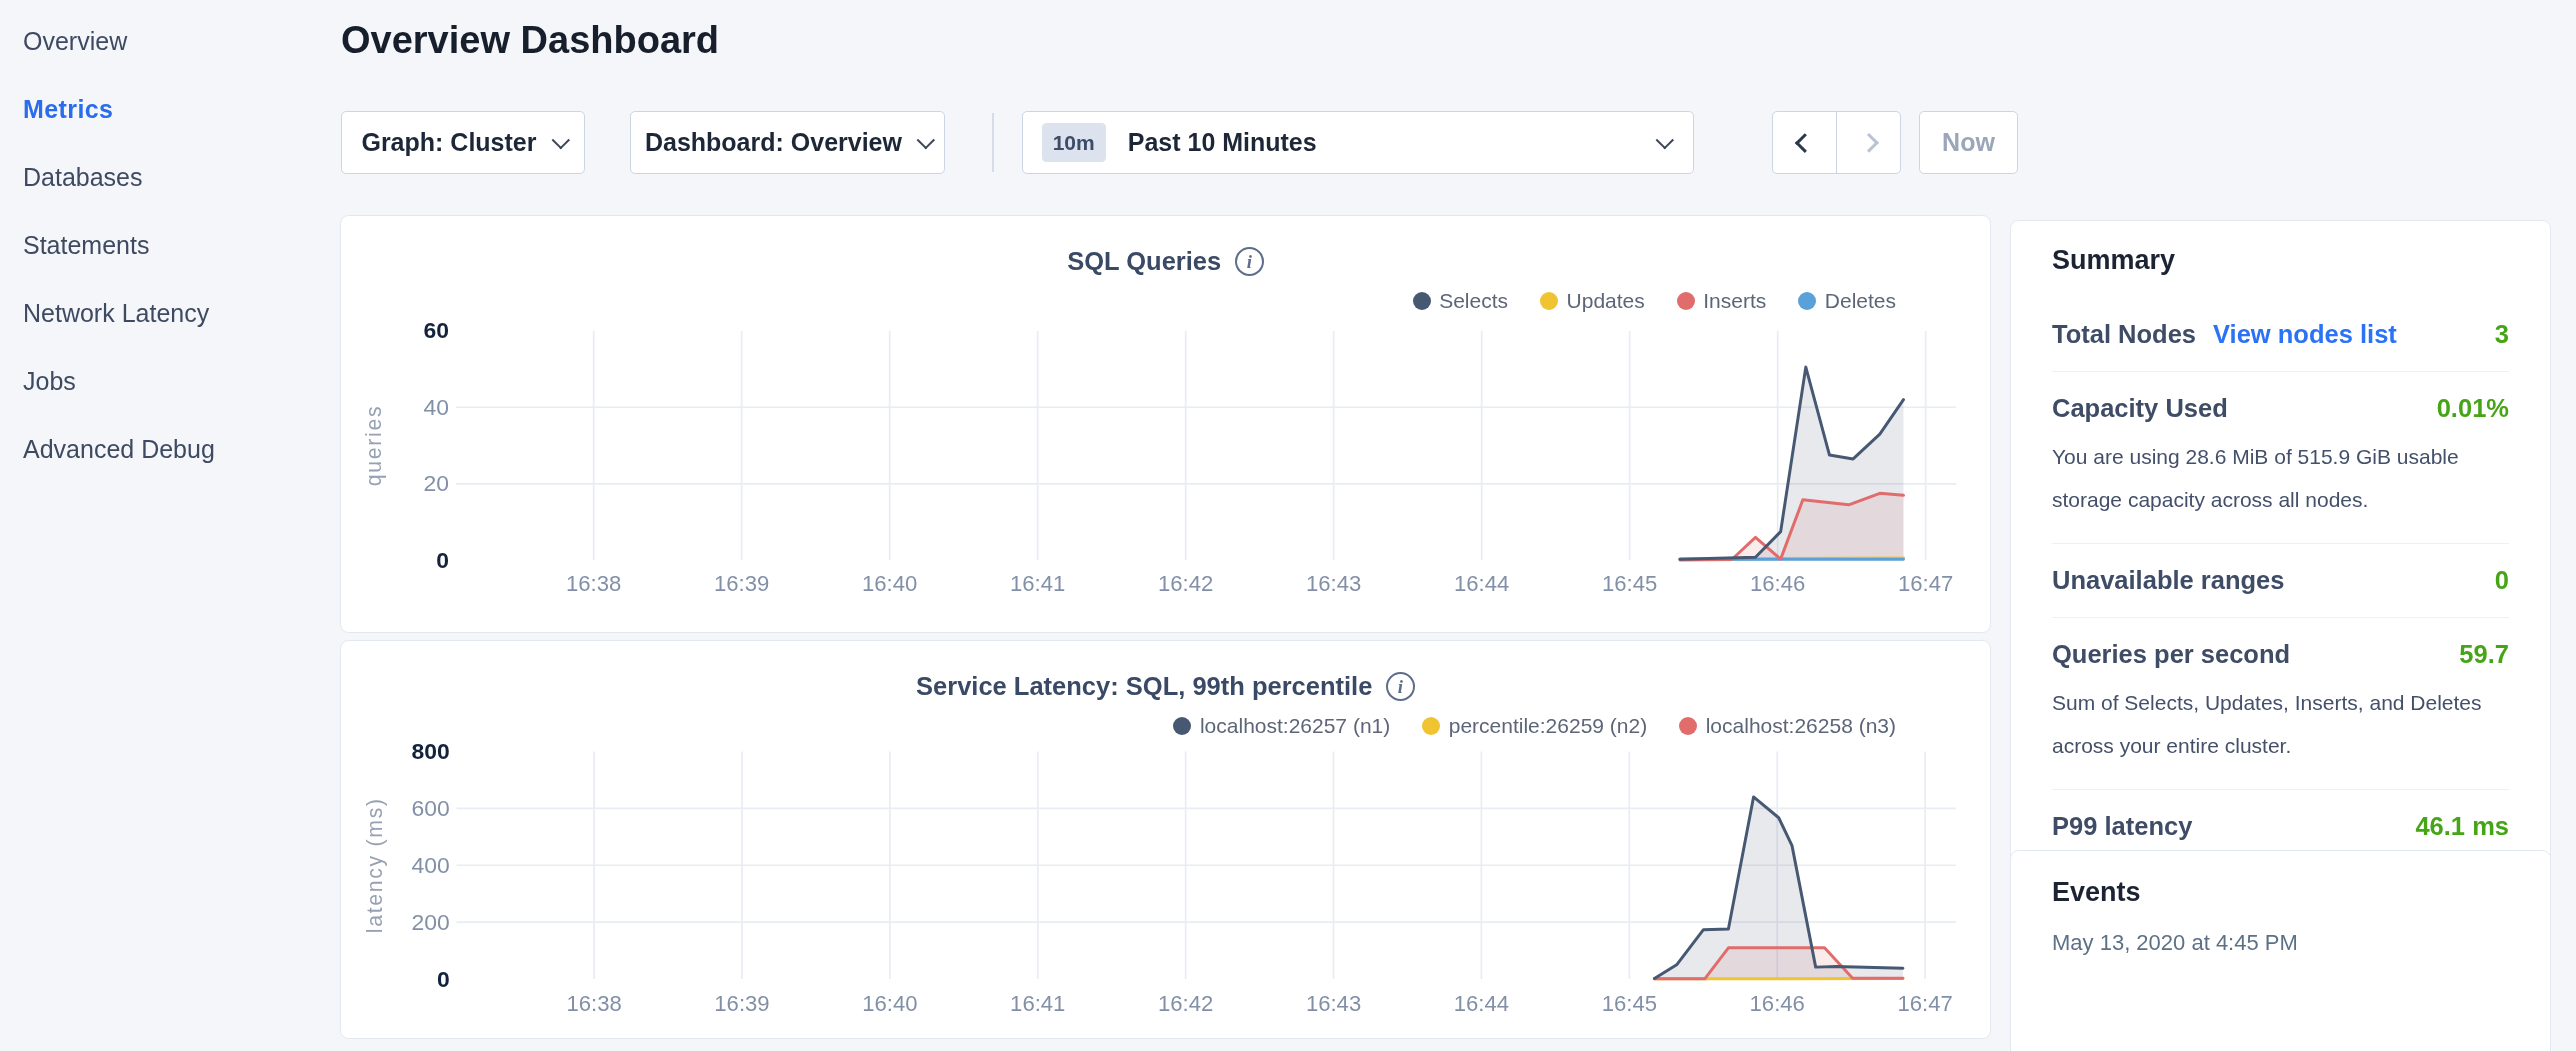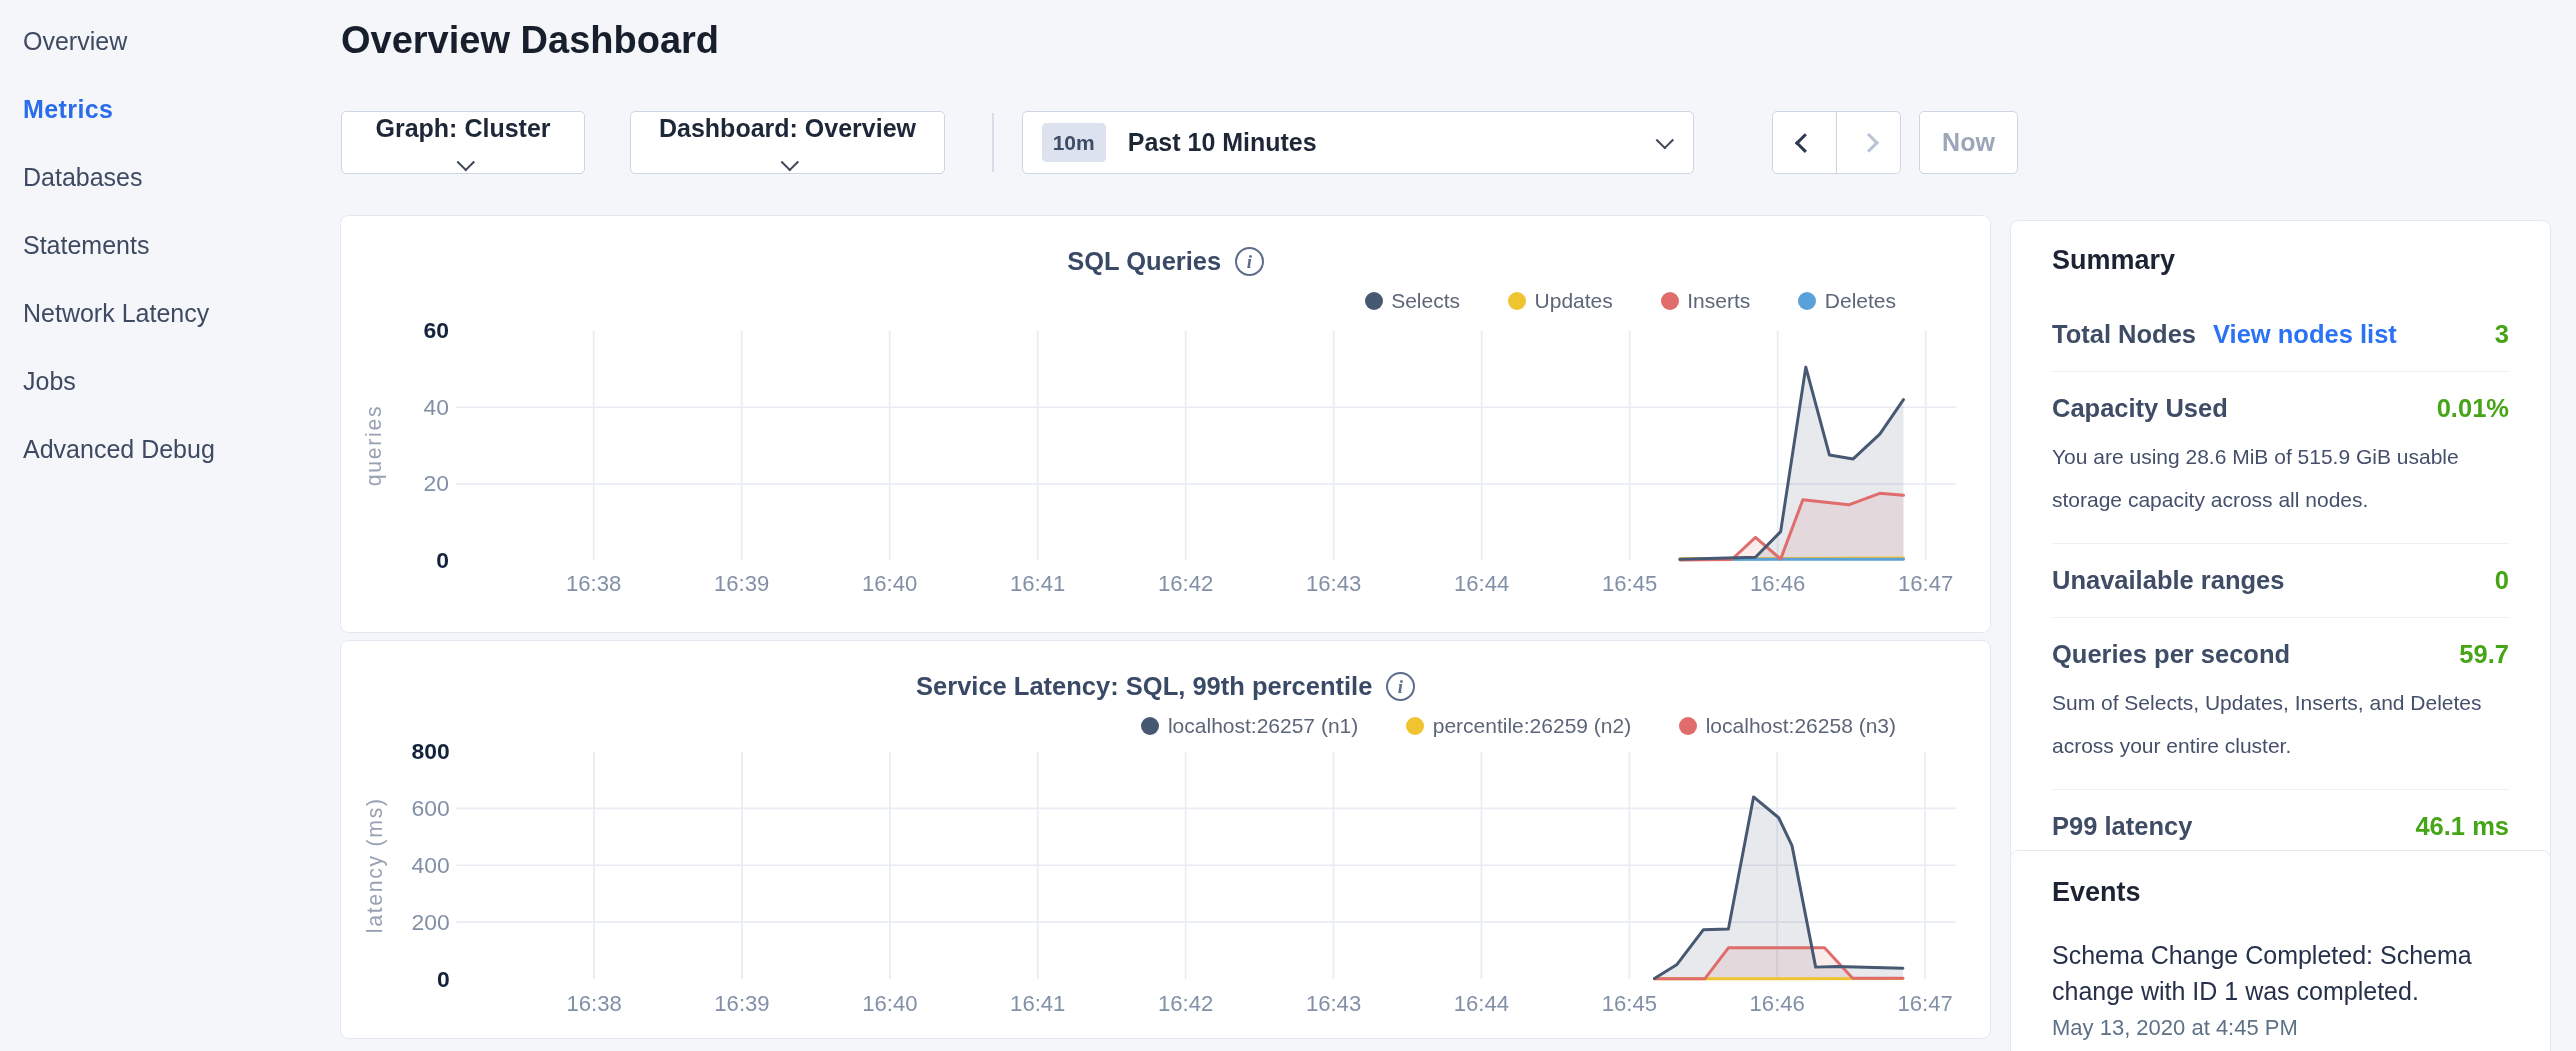--- a/index.html
+++ b/index.html
@@ -11,21 +11,21 @@
   .sidebar { position:absolute; left:0; top:0; width:340px; height:100%; padding:25.5px 0 0 23px; }
   .sidebar .nav-item { display:block; font-size:25px; font-weight:500; color:#3e4a61;
     margin-bottom:38px; line-height:30px; cursor:pointer; }
   .sidebar .nav-item.active { color:#2a6cea; font-weight:700; letter-spacing:0.4px; }
 
   
   .page-title { position:absolute; left:341px; top:18.7px; font-size:38px; font-weight:600; color:#181f2c; }
 
   .controls { position:absolute; left:341px; top:111px; height:63px; display:flex; align-items:stretch; }
   .dropdown { background:#fff; border:1.7px solid #ccd5e3; border-radius:5.1px; height:63px;
-    display:flex; align-items:center; justify-content:center; gap:15.3px; cursor:pointer;flex-direction:column; }
+    display:flex; align-items:center; justify-content:center; gap:15.3px; cursor:pointer; }
   .dropdown .dd-label { font-size:25px; font-weight:700; color:#1d2737; }
   .chev-down { width:12.8px; height:12.8px; border-right:2.6px solid #3c4657; border-bottom:2.6px solid #3c4657;
     transform:rotate(45deg) translateY(-3.4px); }
   .dd-graph { width:244px; margin-right:45px; }
   .dd-dashboard { width:315px; }
   .v-divider { width:1.7px; background:#d7dde8; margin:1.7px 0; margin-left:47px; }
 
   .timepicker { position:absolute; left:1022px; top:111px; width:672px; height:63px; background:#fff;
     border:1.7px solid #ccd5e3; border-radius:5.1px; display:flex; align-items:center; padding:0 24px 0 18.7px; cursor:pointer; }
   .time-badge { background:#dde3ee; color:#3d4c68; font-size:21px; font-weight:700; border-radius:4.3px;
@@ -47,21 +47,21 @@
   
   .panel { position:absolute; background:#fff; border:1.7px solid #e3e8f0; border-radius:8.5px; }
   .chart-panel-1 { left:340px; top:215px; width:1651px; height:418px; }
   .chart-panel-2 { left:340px; top:640px; width:1651px; height:399px; overflow:hidden; }
   .chart-title-row { position:absolute; left:0; top:31px; width:100%; display:flex;
     align-items:center; justify-content:center; gap:13.6px; }
   .chart-title { font-size:25.5px; font-weight:700; color:#3a4a66; }
   .info-icon { width:29px; height:29px; border:2.6px solid #5d6d8a; border-radius:50%; color:#5d6d8a;
     font-family:"Liberation Serif", serif; font-style:italic; font-size:18.7px; font-weight:700;
     display:flex; align-items:center; justify-content:center; cursor:pointer; }
-  .legend { position:absolute; right:94px; top:73px; display:flex; gap:48px; }
+  .legend { position:absolute; right:94px; top:73px; display:flex; gap:32px; }
   .legend-item { display:flex; align-items:center; gap:8.5px; }
   .legend-dot { width:18px; height:18px; border-radius:50%; }
   .legend-label { font-size:21px; color:#5c6678; }
   .chart-svg { position:absolute; left:0; top:0; }
 
   
   .side-panel { position:absolute; left:2010px; width:541px; background:#fff;
     border:1.7px solid #e3e8f0; border-radius:8.5px; }
   .summary-panel { top:220px; padding:24px 41px 8.5px 41px; }
   .side-panel-title { text-align:left; font-size:27px; font-weight:700; color:#1c2434; margin-bottom:22px; }
@@ -275,20 +275,19 @@
             <span class="summary-value">46.1 ms</span>
           </div>
         </div>
       </div>
   </aside>
 
   <aside class="side-panel events-panel">
     <div class="side-panel-title">Events</div>
     <div id="event-items">
         <div class="event-item">
-          <div class="event-text">Schema Change Completed: Schema change with ID 1 was completed.</div>
           <div class="event-time">May 13, 2020 at 4:45 PM</div>
         </div>
       </div>
   </aside>
 
 </div>
 
 
 </body></html>

